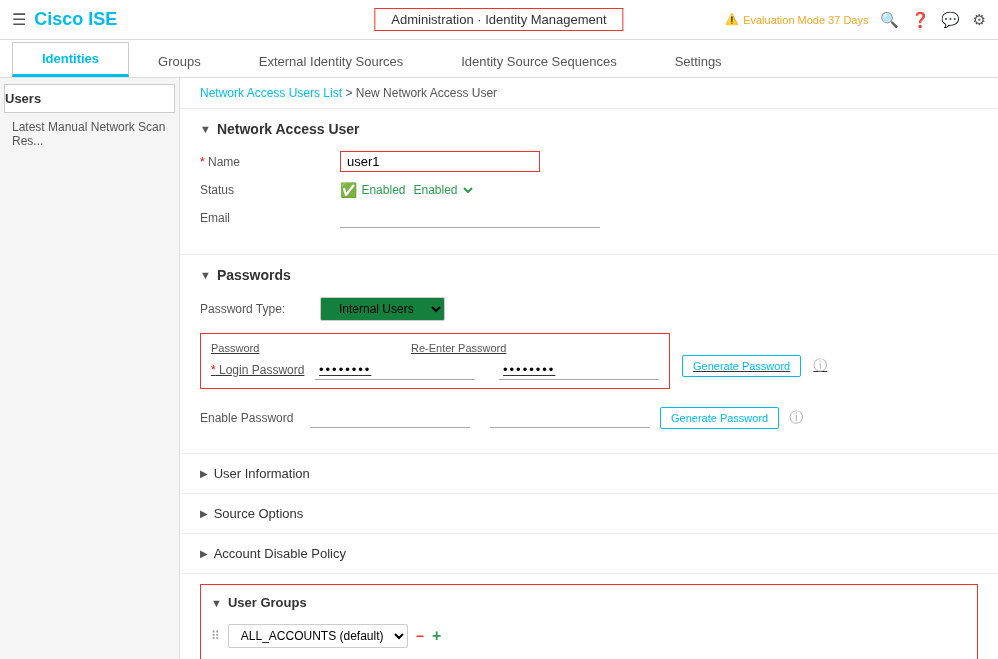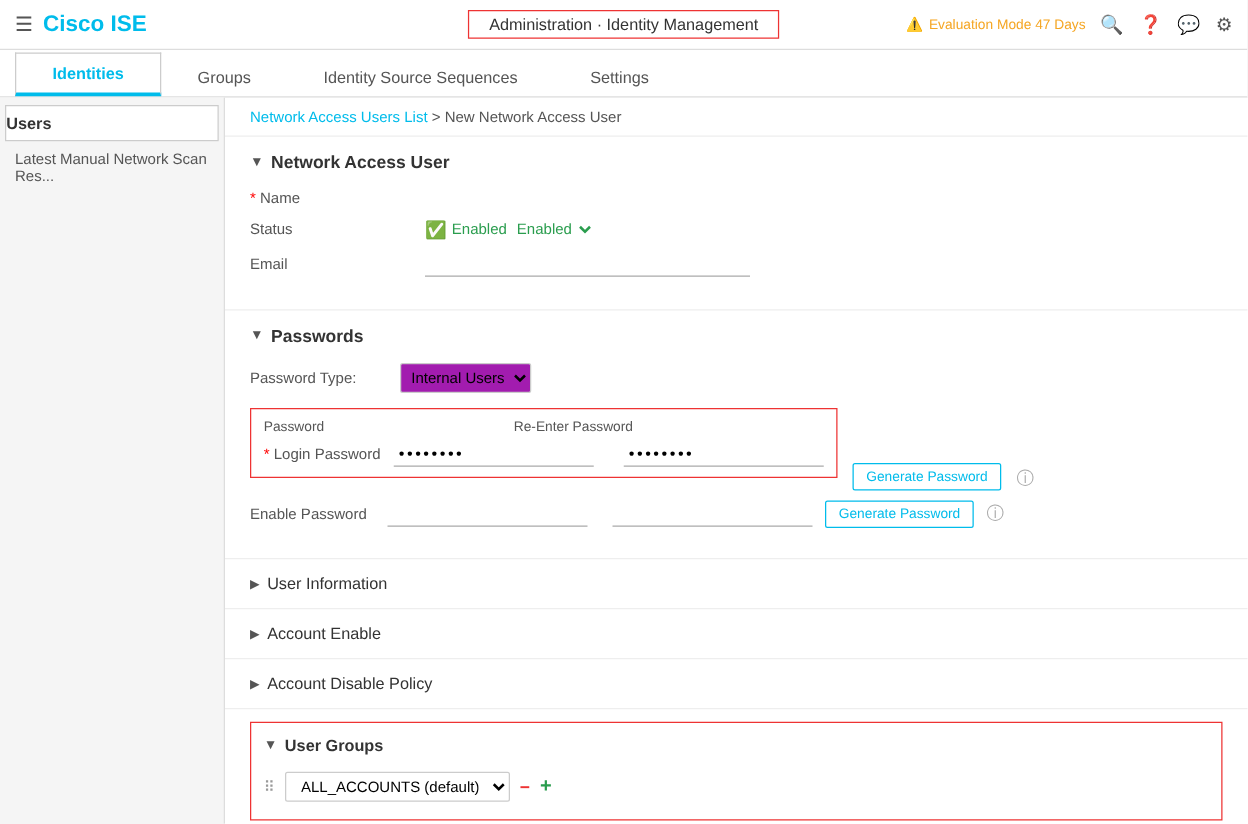--- a/index.html
+++ b/index.html
@@ -166,24 +166,24 @@
     }
     .status-dropdown {
       border: none; background: none; font-size: 12px; color: #2a9d4e; cursor: pointer;
     }
 
     
     .pw-type-row { display: flex; align-items: center; margin-bottom: 12px; }
     .pw-type-label { width: 120px; font-size: 12px; color: #555; }
     .pw-type-select {
       border: 1px solid #ccc;
-      padding: 3px 4px;
+      padding: 3px 14px;
       font-size: 12px;
       border-radius: 2px;
-      background: #a21caf;
+      background: #15803d;
       cursor: pointer;
     }
 
     .pw-table {
       border: 1.5px solid #e33;
       margin-bottom: 10px;
       padding: 8px 10px;
       display: inline-block;
     }
     .pw-headers { display: flex; gap: 0; margin-bottom: 6px; }
@@ -297,32 +297,33 @@
 
 <div class="header">
   <div class="header-left">
     <span class="hamburger-icon">☰</span>
     <span class="brand">Cisco ISE</span>
   </div>
   <div class="header-center">Administration · Identity Management</div>
   <div class="header-right">
     <div class="eval-warning">
       <span>⚠️</span>
-      <span>Evaluation Mode 47 Days</span>
+      <span>Evaluation Mode 37 Days</span>
     </div>
     <span class="header-icon">🔍</span>
     <span class="header-icon">❓</span>
     <span class="header-icon">💬</span>
     <span class="header-icon">⚙</span>
   </div>
 </div>
 
 <div class="main-nav">
   <button class="nav-tab active">Identities</button>
   <button class="nav-tab">Groups</button>
+  <button class="nav-tab">External Identity Sources</button>
   <button class="nav-tab">Identity Source Sequences</button>
   <button class="nav-tab">Settings</button>
 </div>
 
 <div class="layout">
 
   <div class="sidebar">
     <div class="sidebar-item active">Users</div>
     <div class="sidebar-sub">Latest Manual Network Scan Res...</div>
   </div>
@@ -338,20 +339,21 @@
     <div class="section">
       <div class="section-title">
         <span class="chevron">▼</span>
         <span>Network Access User</span>
       </div>
 
       <div class="form-row">
         <span class="form-label">
           <span style="color:red">*</span> Name
         </span>
+        <input class="name-box" type="text" value="user1" style="">
       </div>
 
       <div class="status-row">
         <span class="status-label">Status</span>
         <div class="status-badge">
           <span style="color:#2a9d4e; font-size:14px;">✅</span>
           <span>Enabled</span>
           <select class="status-dropdown">
             <option>Enabled</option>
             <option>Disabled</option>
@@ -371,21 +373,21 @@
         <span>Passwords</span>
       </div>
 
       <div class="pw-type-row">
         <span class="pw-type-label">Password Type:</span>
         <select class="pw-type-select">
           <option>Internal Users</option>
         </select>
       </div>
 
-      <div style="display:flex; align-items:flex-end; gap:12px; margin-bottom:8px;">
+      <div style="display:flex; align-items:center; gap:12px; margin-bottom:8px;text-decoration:underline;">
         <div class="pw-table">
           <div class="pw-headers">
             <div class="pw-header-cell">Password</div>
             <div class="pw-header-cell">Re-Enter Password</div>
           </div>
           <div class="pw-inputs">
             <span class="pw-row-label"><span style="color:red">*</span> Login Password</span>
             <input class="pw-input" type="password" value="········" style="">
             <input class="pw-input" type="password" value="········" style="margin-left: 20px;">
           </div>
@@ -406,21 +408,21 @@
     <div class="collapsed-section">
       <div class="collapsed-title">
         <span class="chevron-right">▶</span>
         <span>User Information</span>
       </div>
     </div>
 
     <div class="collapsed-section">
       <div class="collapsed-title">
         <span class="chevron-right">▶</span>
-        <span>Account Enable</span>
+        <span>Source Options</span>
       </div>
     </div>
 
     <div class="collapsed-section">
       <div class="collapsed-title">
         <span class="chevron-right">▶</span>
         <span>Account Disable Policy</span>
       </div>
     </div>
 

